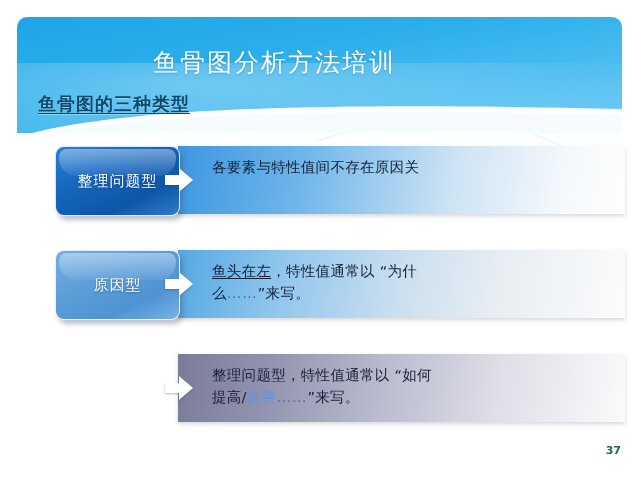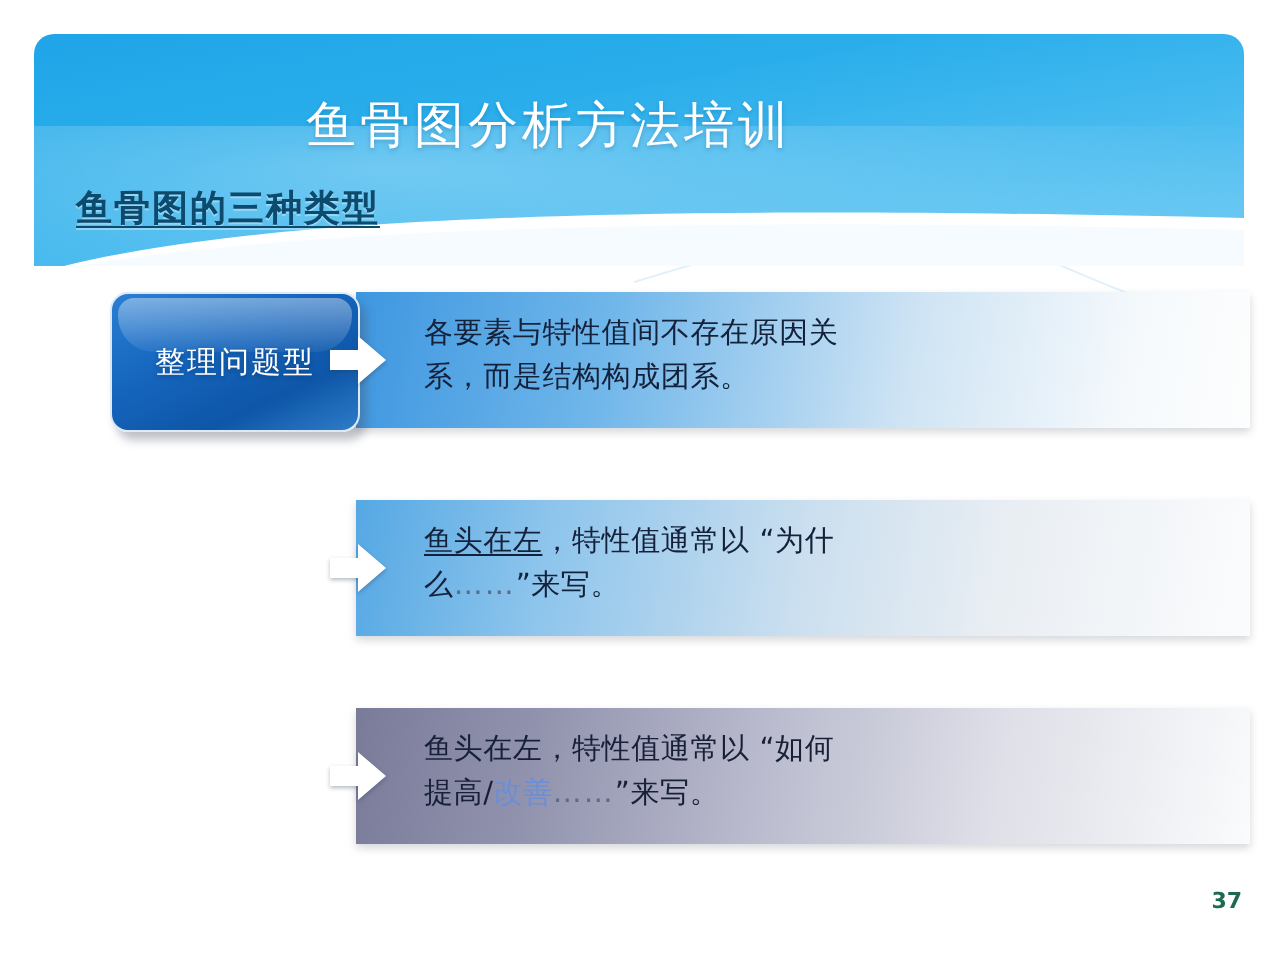--- a/index.html
+++ b/index.html
@@ -208,21 +208,20 @@
     </svg>
   </div>
 
   <div class="slide-title">鱼骨图分析方法培训</div>
   <div class="slide-subtitle">鱼骨图的三种类型</div>
 
   <div class="row row-1">
     <div class="text-panel blue-strong">
       <div class="panel-text">
         <span>各要素与特性值间不存在原因关</span><br>
-        <span>系，而是结构构成团系。</span>
       </div>
     </div>
     <svg class="arrow" viewBox="0 0 28 26">
       <path d="M0,8 L14,8 L14,1 L28,13 L14,25 L14,18 L0,18 Z" fill="#ffffff"></path>
     </svg>
     <div class="label-box b1">
       <div class="gloss"></div>
       <span class="lb-text">整理问题型</span>
     </div>
   </div>
@@ -230,26 +229,30 @@
   <div class="row row-2">
     <div class="text-panel blue-soft">
       <div class="panel-text">
         <span class="u">鱼头在左</span><span>，特性值通常以 “为什</span><br>
         <span>么</span><span class="dots">……</span><span>”来写。</span>
       </div>
     </div>
     <svg class="arrow" viewBox="0 0 28 26">
       <path d="M0,8 L14,8 L14,1 L28,13 L14,25 L14,18 L0,18 Z" fill="#ffffff"></path>
     </svg>
+    <div class="label-box b2">
+      <div class="gloss"></div>
+      <span class="lb-text">原因型</span>
+    </div>
   </div>
 
   <div class="row row-3">
     <div class="text-panel purple">
       <div class="panel-text light">
-        <span>鱼头在左，特性值通常以 “如何</span><br>
+        <span>整理问题型，特性值通常以 “如何</span><br>
         <span>提高/</span><span class="accent">改善</span><span class="dots">……</span><span>”来写。</span>
       </div>
     </div>
     <svg class="arrow" viewBox="0 0 28 26">
       <path d="M0,8 L14,8 L14,1 L28,13 L14,25 L14,18 L0,18 Z" fill="#ffffff"></path>
     </svg>
   </div>
 
   <div class="page-number">37</div>
 </div>

